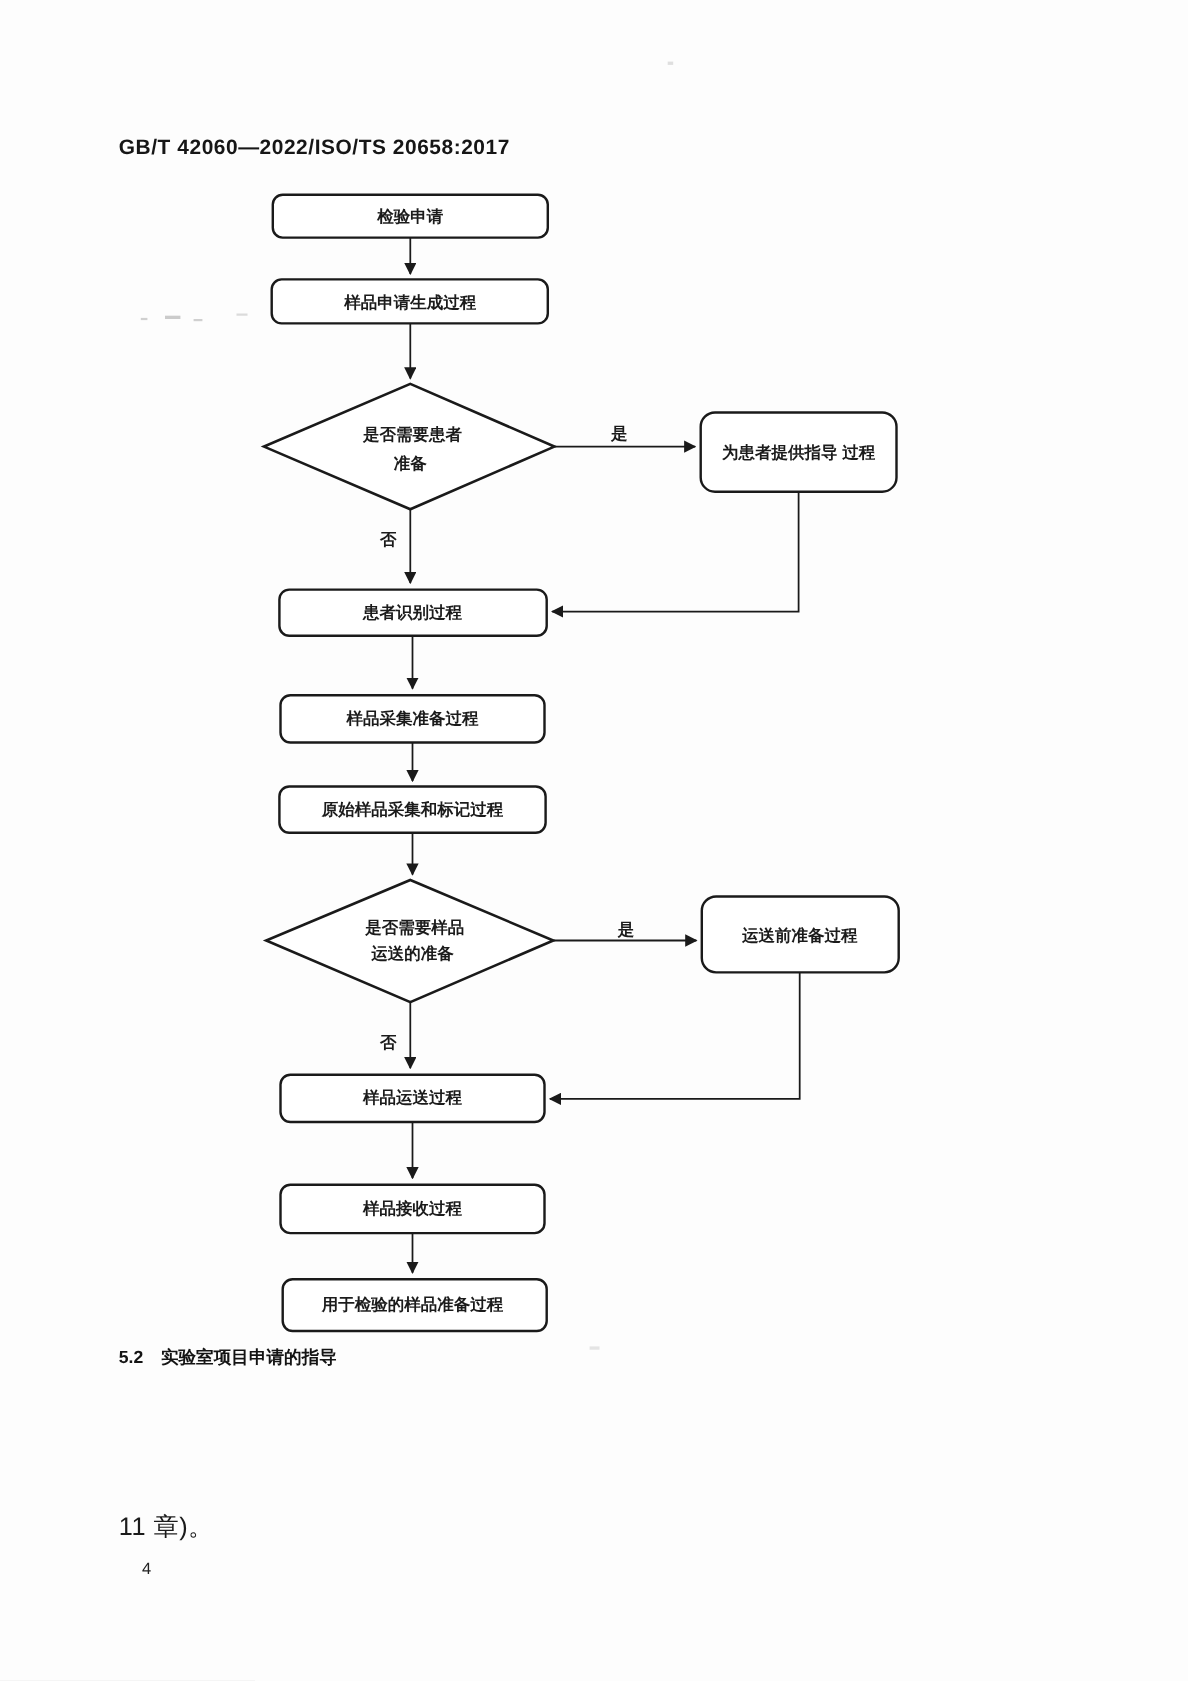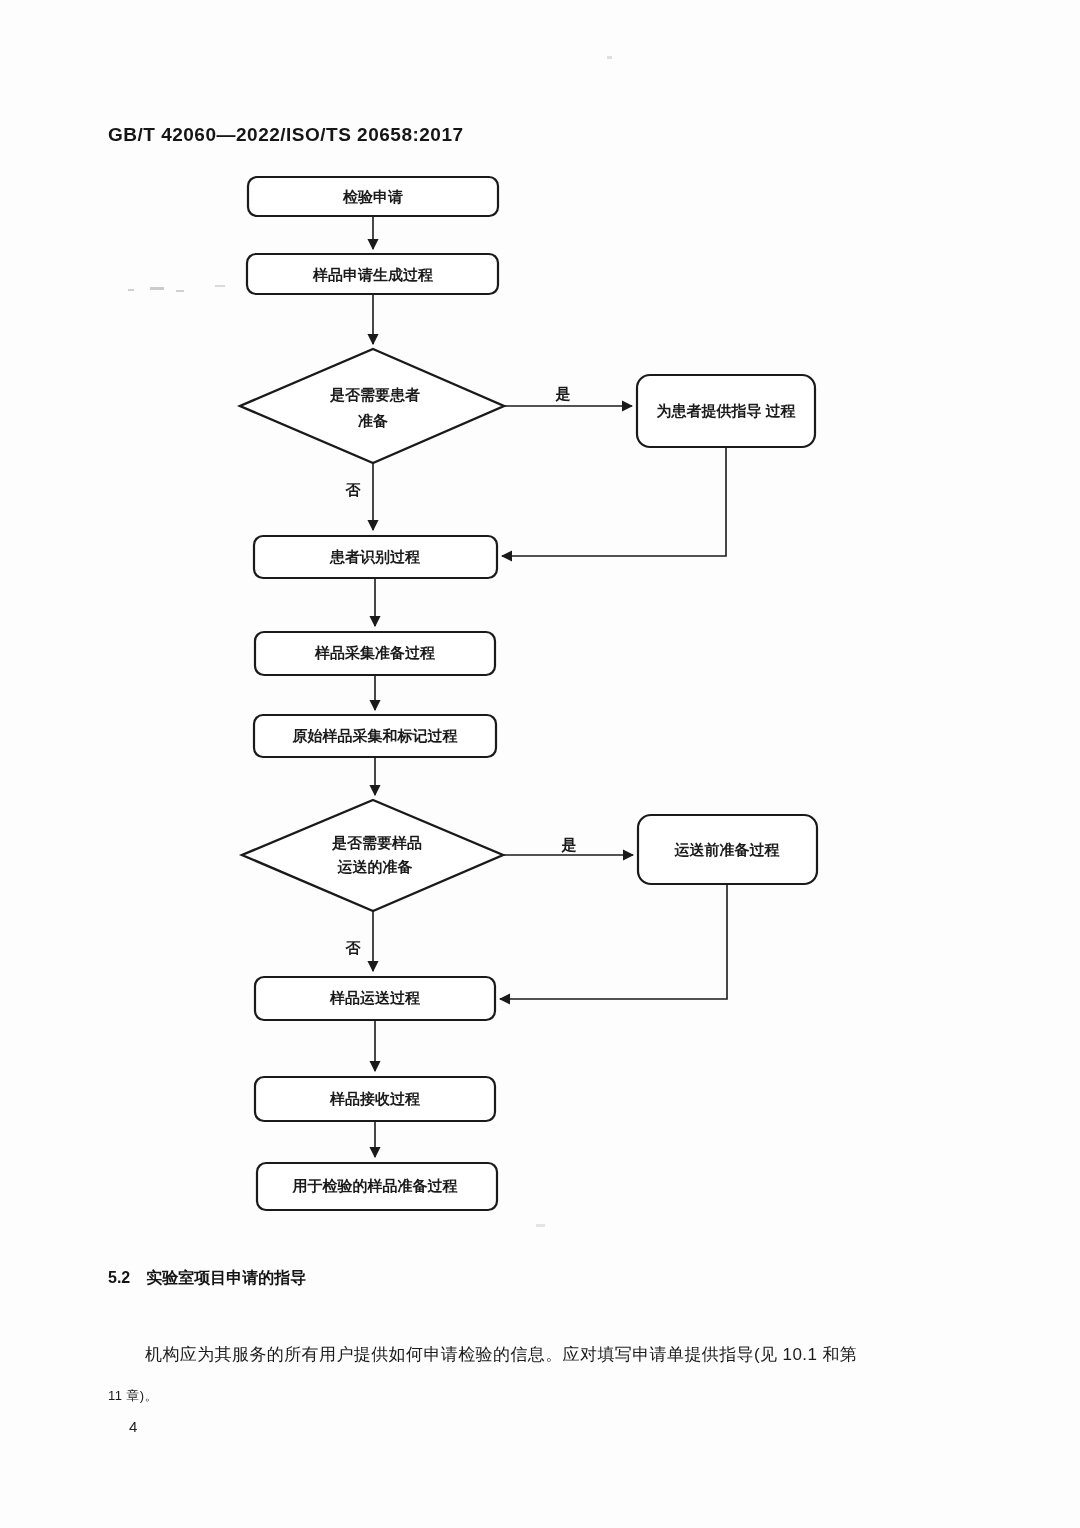--- a/index.html
+++ b/index.html
@@ -25,31 +25,31 @@
   .flow-svg .edge-label{font-size:15px;}
   .shape{fill:#ffffff;stroke:#1a1a1a;stroke-width:2.2px;}
   .diamond{fill:#ffffff;stroke:#1a1a1a;stroke-width:2.4px;}
   .edge{stroke:#1a1a1a;stroke-width:1.6px;fill:none;}
   .fig-caption{
     position:absolute;left:0;top:1238px;width:1058px;
     text-align:center;font-size:17px;font-weight:bold;
     letter-spacing:1.5px;color:#141414;
   }
   .section-heading{
-    position:absolute;left:108px;top:1268px;
+    position:absolute;left:108px;top:1224px;
     font-size:16px;font-weight:bold;color:#141414;
   }
   .section-heading .sec-title{margin-left:16px;}
   .body-line1{
     position:absolute;left:145px;top:1343px;
     font-size:17px;color:#1b1b1b;letter-spacing:.4px;
   }
   .body-line2{
     position:absolute;left:108px;top:1372px;
-    font-size:13px;color:#1b1b1b;letter-spacing:.4px;margin-top:15px;
+    font-size:23px;color:#1b1b1b;letter-spacing:.4px;
   }
   .page-number{
     position:absolute;left:129px;top:1418px;
     font-size:15px;color:#222;
   }
   .noise{position:absolute;background:#9a9a9a;}
   .smudge-line{
     position:absolute;left:253px;top:287px;width:242px;height:0;
     border-top:2px dashed #adadad;opacity:.65;
   }
@@ -132,18 +132,17 @@
     <text class="edge-label" x="563" y="399" text-anchor="middle">是</text>
     <text class="edge-label" x="353" y="953" text-anchor="middle">否</text>
     <text class="edge-label" x="569" y="850" text-anchor="middle">是</text>
   </svg>
 
 
   <div class="section-heading">
     <span class="sec-num">5.2</span><span class="sec-title">实验室项目申请的指导</span>
   </div>
 
-  <div class="body-line1">机构应为其服务的所有用户提供如何申请检验的信息。应对填写申请单提供指导(见 10.1 和第</div>
   <div class="body-line2">11 章)。</div>
 
   <div class="page-number">4</div>
 
 </div>
 
 </body></html>

